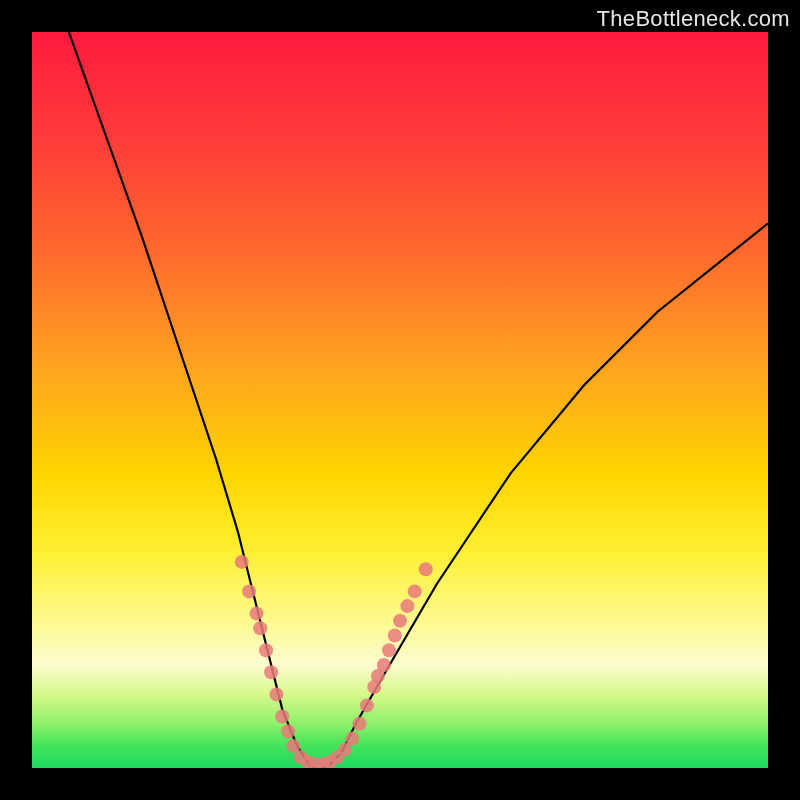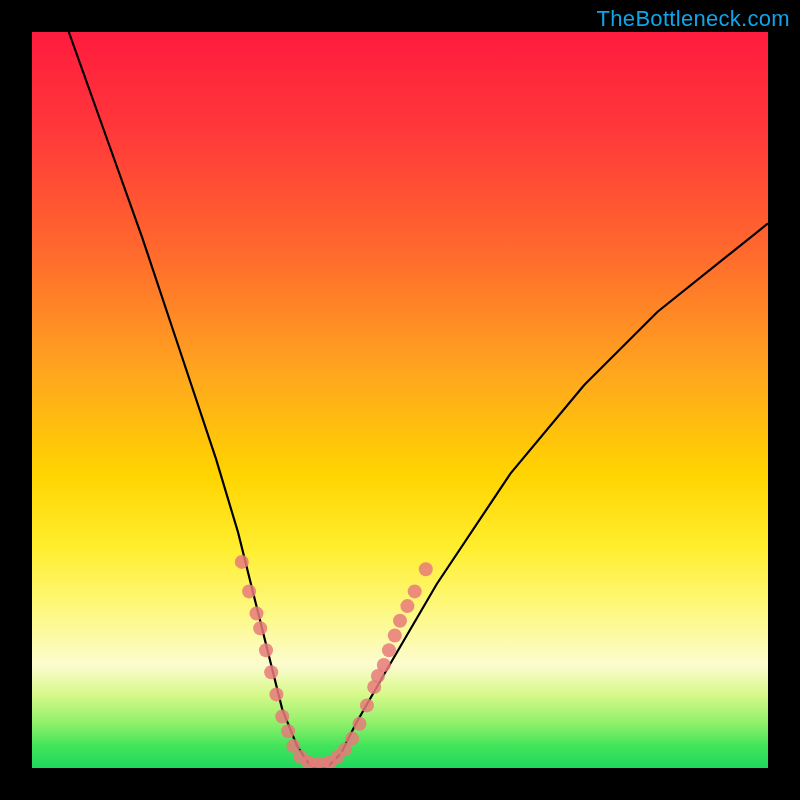--- a/index.html
+++ b/index.html
@@ -39,21 +39,21 @@
       #d7f98a 90%,
       #8ef06a 94%,
       #42e45a 97%,
       #1fd85e 100%
     );
   }
   .watermark {
     position: absolute;
     top: 6px;
     right: 10px;
-    color: #0ea5e9;
+    color: #e5e5e5;
     font-size: 22px;
     font-weight: 500;
     letter-spacing: 0.3px;
     user-select: none;
   }
   svg.curve {
     position: absolute;
     top: 0;
     left: 0;
     width: 736px;

